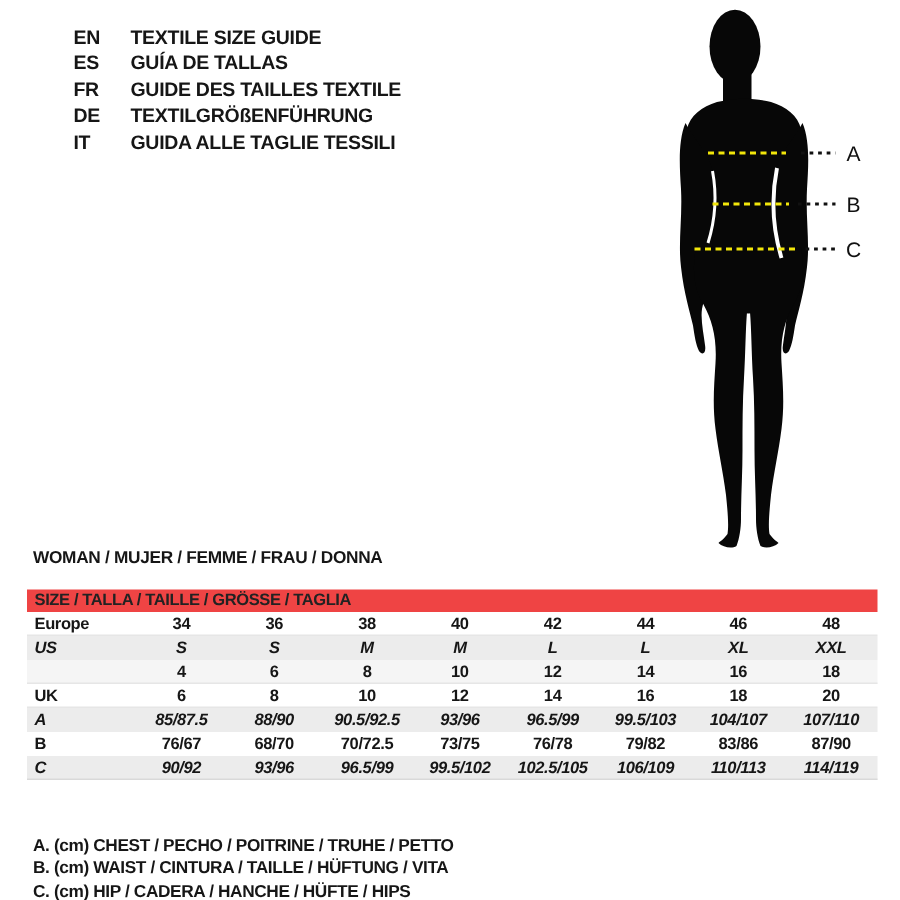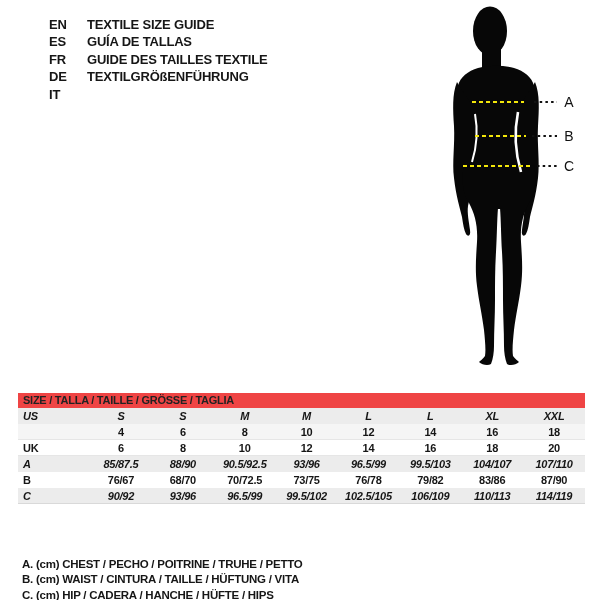--- a/index.html
+++ b/index.html
@@ -49,20 +49,21 @@
     <div class="lang-row">
       <span class="lang-code">FR</span>
       <span class="lang-text">GUIDE DES TAILLES TEXTILE</span>
     </div>
     <div class="lang-row">
       <span class="lang-code">DE</span>
       <span class="lang-text">TEXTILGRÖßENFÜHRUNG</span>
     </div>
     <div class="lang-row">
       <span class="lang-code">IT</span>
+      <span class="lang-text">GUIDA ALLE TAGLIE TESSILI</span>
     </div>
   </div>
 
   <div class="figure-wrap">
     <svg viewBox="0 0 170 370" width="170" height="370">
       <g fill="#070707">
         <ellipse cx="60" cy="31" rx="17" ry="24.5"></ellipse>
         <rect x="52" y="40" width="19" height="32"></rect>
         <path d="M 48,68 C 38,71 30,77 28,86 C 29,95 34,101 40,107 C 44,118 46,127 45,136 C 43,149 36,157 33,167 C 30,180 34,193 42,201 C 50,207 62,209 69,209 C 76,209 88,207 96,201 C 104,193 108,180 105,167 C 102,157 95,149 93,136 C 92,127 94,118 92,107 C 98,101 103,95 104,86 C 102,77 94,71 84,68 C 72,65 60,65 48,68 Z"></path>
         <path d="M 27,82 C 22,94 23,110 24,126 C 25,145 22,162 24,178 C 26,196 30,208 32,217 C 33,224 34,230 36,234 C 38,237 41,236 40,230 C 39,222 37,213 38,206 C 40,196 43,186 44,176 C 45,160 46,146 47,136 C 48,122 45,110 41,104 C 37,96 31,90 27,82 Z"></path>
@@ -77,24 +78,36 @@
       <line x1="33" y1="166" x2="103" y2="166" stroke-width="2" stroke-dasharray="4 3" stroke="#f2e60a"></line>
       <line x1="104" y1="102" x2="127" y2="102" stroke="#111111" stroke-width="2" stroke-dasharray="2.5 3.2"></line>
       <line x1="102" y1="136" x2="127" y2="136" stroke="#111111" stroke-width="2" stroke-dasharray="2.5 3.2"></line>
       <line x1="107" y1="166" x2="127" y2="166" stroke="#111111" stroke-width="2" stroke-dasharray="2.5 3.2"></line>
     </svg>
   </div>
   <div class="measure-label" style="top:94px;">A</div>
   <div class="measure-label" style="top:128px;">B</div>
   <div class="measure-label" style="top:158px;">C</div>
 
+  <div class="section-heading">WOMAN / MUJER / FEMME / FRAU / DONNA</div>
 
   <div class="size-table">
     <div class="thead">SIZE / TALLA / TAILLE / GRÖSSE / TAGLIA</div>
     <div>
+        <div class="trow r0">
+          <div class="tcell tlabel">Europe</div>
+          <div class="tcell">34</div>
+          <div class="tcell">36</div>
+          <div class="tcell">38</div>
+          <div class="tcell">40</div>
+          <div class="tcell">42</div>
+          <div class="tcell">44</div>
+          <div class="tcell">46</div>
+          <div class="tcell">48</div>
+        </div>
         <div class="trow r1">
           <div class="tcell tlabel">US</div>
           <div class="tcell">S</div>
           <div class="tcell">S</div>
           <div class="tcell">M</div>
           <div class="tcell">M</div>
           <div class="tcell">L</div>
           <div class="tcell">L</div>
           <div class="tcell">XL</div>
           <div class="tcell">XXL</div>

